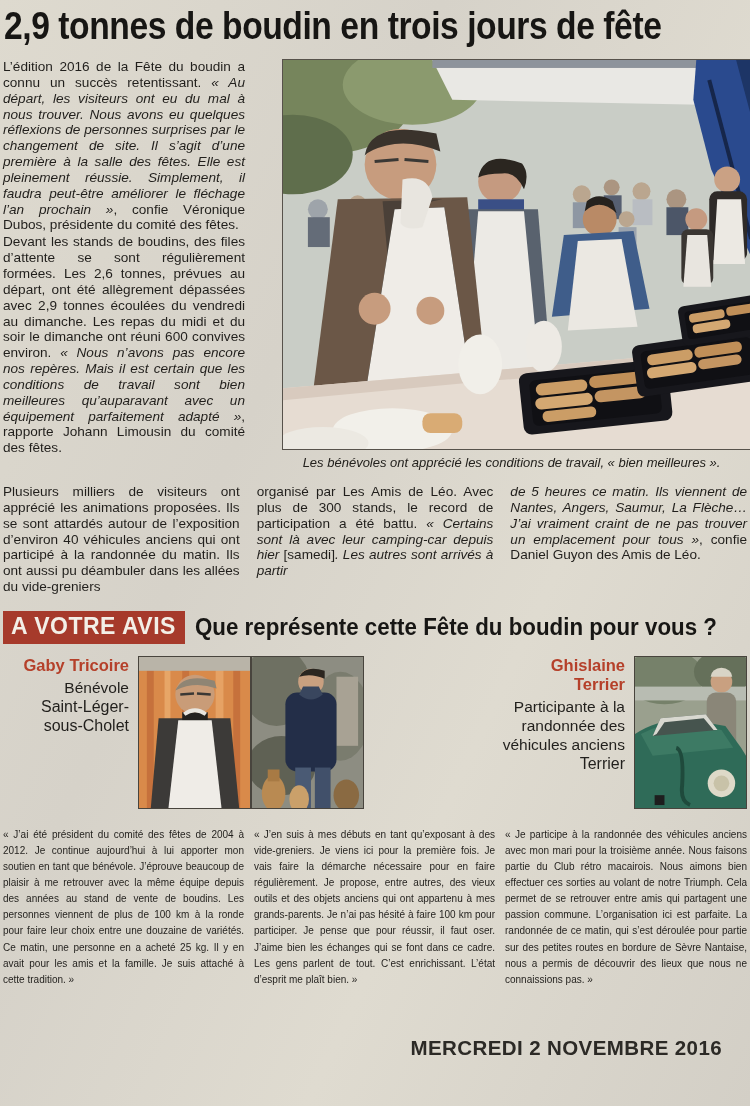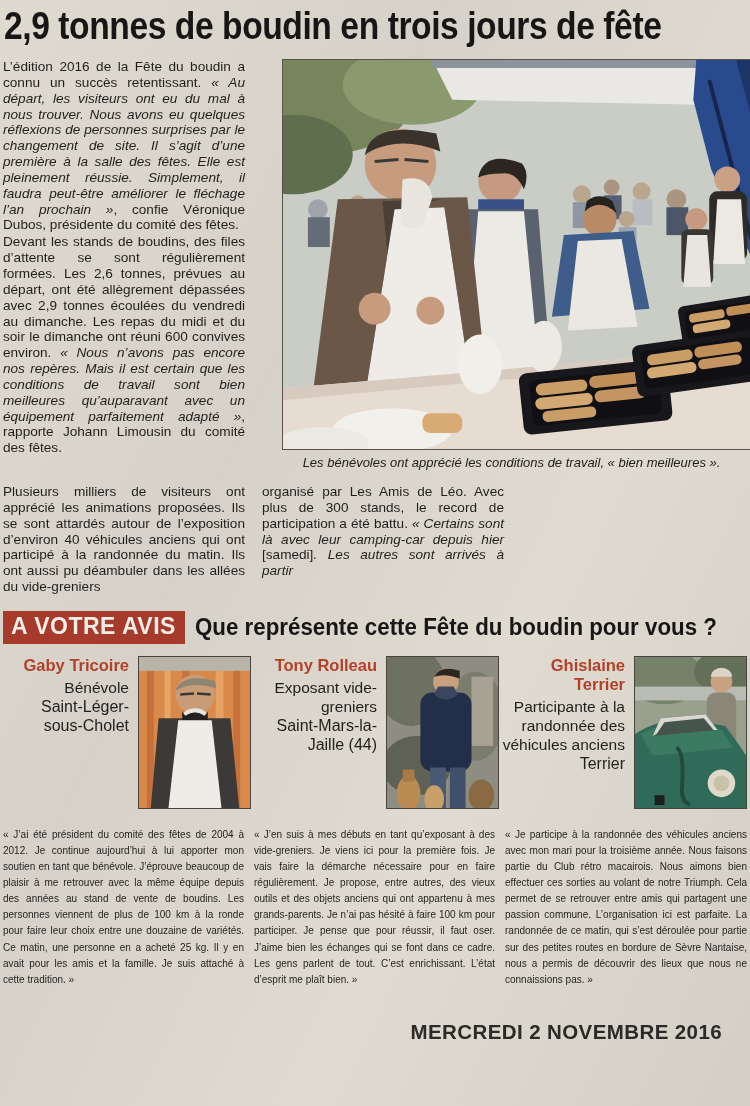--- a/index.html
+++ b/index.html
@@ -58,21 +58,21 @@
   .p-photo svg{display:block;width:100%;height:100%;}
 
   .quotes{display:flex;margin-top:18px;}
   .quote{font-size:10px;line-height:16.1px;text-align:justify;}
   .q1{width:251px;padding-right:10px;}
   .q2{width:251px;padding-right:10px;}
   .q3{width:242px;}
 
   .date{
     font-weight:bold;font-size:20.5px;color:#2c2a26;letter-spacing:0.4px;
-    position:absolute;right:28px;bottom:24px;
+    position:absolute;right:28px;bottom:8px;
   }
 </style>
 </head>
 <body>
 
 <div class="page">
 
   <div class="headline">2,9 tonnes de boudin en trois jours de fête</div>
 
   <div class="article-row">
@@ -183,20 +183,23 @@
       <div class="caption">Les bénévoles ont apprécié les conditions de travail, « bien meilleures ».</div>
     </div>
   </div>
 
   <div class="row2">
     <div class="c1">
       <p class="body"><span>Plusieurs milliers de visiteurs ont apprécié les animations proposées. Ils se sont attardés autour de l’exposition d’environ 40 véhicules anciens qui ont participé à la randonnée du matin. Ils ont aussi pu déambuler dans les allées du vide-greniers</span></p>
     </div>
     <div class="c2">
       <p class="body"><span>organisé par Les Amis de Léo. Avec plus de 300 stands, le record de participation a été battu. </span><span class="it">« Certains sont là avec leur camping-car depuis hier </span><span>[samedi]</span><span class="it">. Les autres sont arrivés à partir</span></p>
+    </div>
+    <div class="c3">
+      <p class="body"><span class="it">de 5 heures ce matin. Ils viennent de Nantes, Angers, Saumur, La Flèche… J’ai vraiment craint de ne pas trouver un emplacement pour tous »</span><span>, confie Daniel Guyon des Amis de Léo.</span></p>
     </div>
   </div>
 
   <div class="banner">
     <span class="kicker">A VOTRE AVIS</span>
     <span class="question">Que représente cette Fête du boudin pour vous ?</span>
   </div>
 
   <div class="profiles">
 
@@ -223,25 +226,20 @@
           <line x1="59" y1="37" x2="73" y2="38" stroke="#3a3835" stroke-width="2.5"></line>
           <polygon points="20,62 93,62 102,153 12,153" fill="#3c3a38"></polygon>
           <rect x="44" y="56" width="26" height="12" fill="#23211f"></rect>
           <polygon points="40,64 74,64 84,153 30,153" fill="#efece7"></polygon>
           <path d="M46,58 q11,-8 22,0" stroke="#e8e5df" stroke-width="4" fill="none"></path>
         </svg>
       </div>
     </div>
 
     <div class="profile">
-      <div class="p-text">
-        <div class="p-name">Tony Rolleau</div>
-        <div class="p-role">Exposant vide-greniers</div>
-        <div class="p-loc">Saint-Mars-la-Jaille (44)</div>
-      </div>
       <div class="p-photo">
         <svg viewBox="0 0 113 153" preserveAspectRatio="none">
           <rect width="113" height="153" fill="#8d8d82"></rect>
           <ellipse cx="25" cy="30" rx="35" ry="40" fill="#6e7062"></ellipse>
           <ellipse cx="90" cy="60" rx="30" ry="45" fill="#7a7c6e"></ellipse>
           <ellipse cx="30" cy="110" rx="35" ry="30" fill="#5f6154"></ellipse>
           <rect x="86" y="20" width="22" height="70" fill="#a8a294"></rect>
           <circle cx="60" cy="25" r="13" fill="#c9a080"></circle>
           <path d="M48,20 q6,-12 26,-6 l0,8 q-14,-6 -26,-2 z" fill="#2b2620"></path>
           <rect x="34" y="36" width="52" height="80" rx="12" fill="#232e48"></rect>

